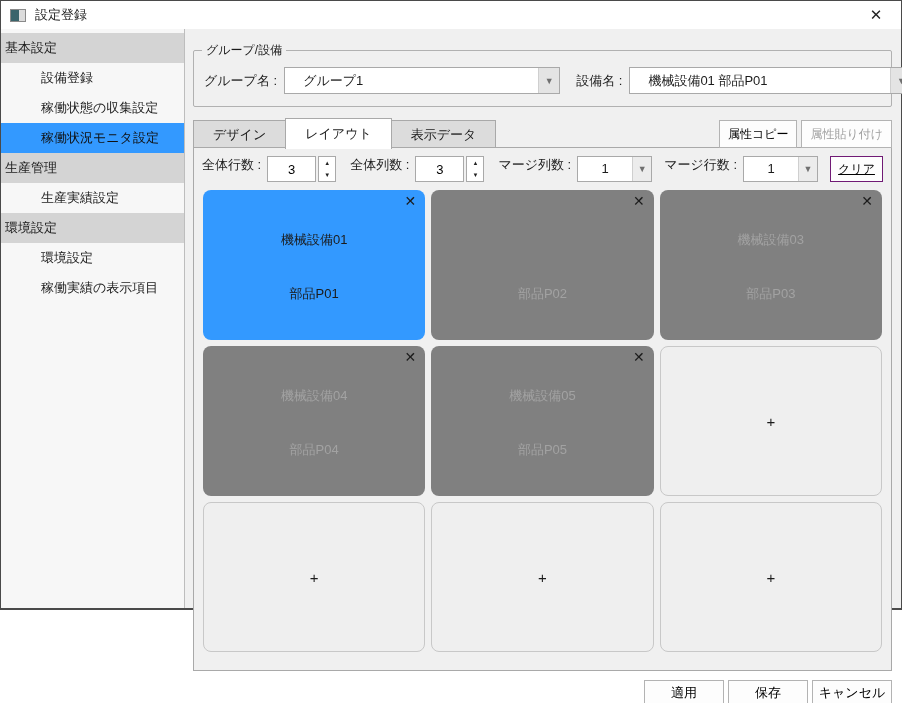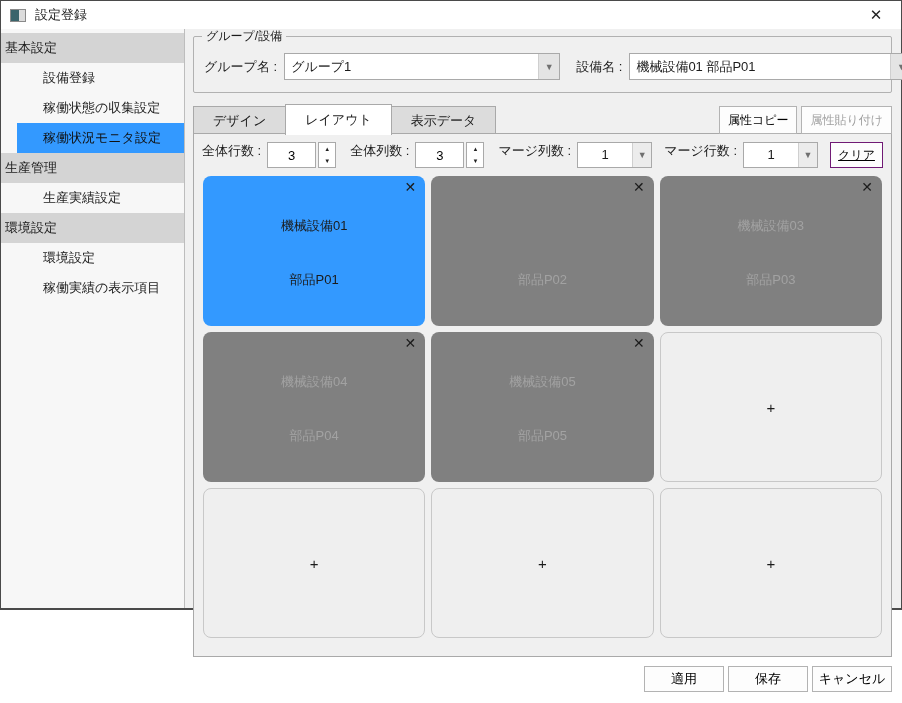--- a/index.html
+++ b/index.html
@@ -36,45 +36,45 @@
   }
   
   .app-body { flex: 1; display: flex; min-height: 0; }
   .sidebar {
     width: 184px; background: #f7f7f7;
     border-right: 1px solid #bdbdbd;
     padding-top: 4px; flex: none;
   }
   .sb-item { height: 30px; line-height: 30px; white-space: nowrap; }
   .sb-header { background: #d4d4d4; padding-left: 4px; }
-  .sb-sub { padding-left: 26px; margin-left: 16px; }
+  .sb-sub { padding-left: 40px; }
   .sb-sel { background: #3399ff; color: #101010; }
   .main {
     flex: 1; background: #f0f0f0;
     padding: 7px 9px 0 8px;
     display: flex; flex-direction: column; min-width: 0;
   }
   
   .groupbox {
     height: 57px; border: 1px solid #b1b1b1; border-radius: 2px;
-    position: relative; margin-bottom: 10px; flex: none;
+    position: relative; margin-bottom: 10px; flex: none; margin-top: 14px;
   }
   .gb-legend {
     position: absolute; top: -8px; left: 8px;
     background: #f0f0f0; padding: 0 4px; font-size: 12px; line-height: 14px;
   }
   .gb-row { display: flex; align-items: center; height: 100%; padding: 4px 10px 0 10px; }
   .gb-label { margin-right: 7px; white-space: nowrap; }
   .combo {
     display: flex; height: 27px; border: 1px solid #a9a9a9;
     background: #fff; flex: none; cursor: default;
   }
   .combo-w1 { width: 276px; }
   .combo-w2 { width: 283px; }
-  .combo-val { flex: 1; padding: 0 6px; line-height: 25px; overflow: hidden; white-space: nowrap; }
+  .combo-val { flex: 1; padding: 0 18px; line-height: 25px; overflow: hidden; white-space: nowrap; }
   .combo-arrow {
     width: 21px; background: #e4e4e4; border-left: 1px solid #cfcfcf;
     color: #707070; font-size: 9px;
     display: flex; align-items: center; justify-content: center;
   }
   .gb-label2 { margin-left: 16px; }
   
   .tabrow { display: flex; align-items: flex-end; height: 31px; flex: none; position: relative; z-index: 2; }
   .tab {
     height: 28px; line-height: 27px; padding: 0 19px;

